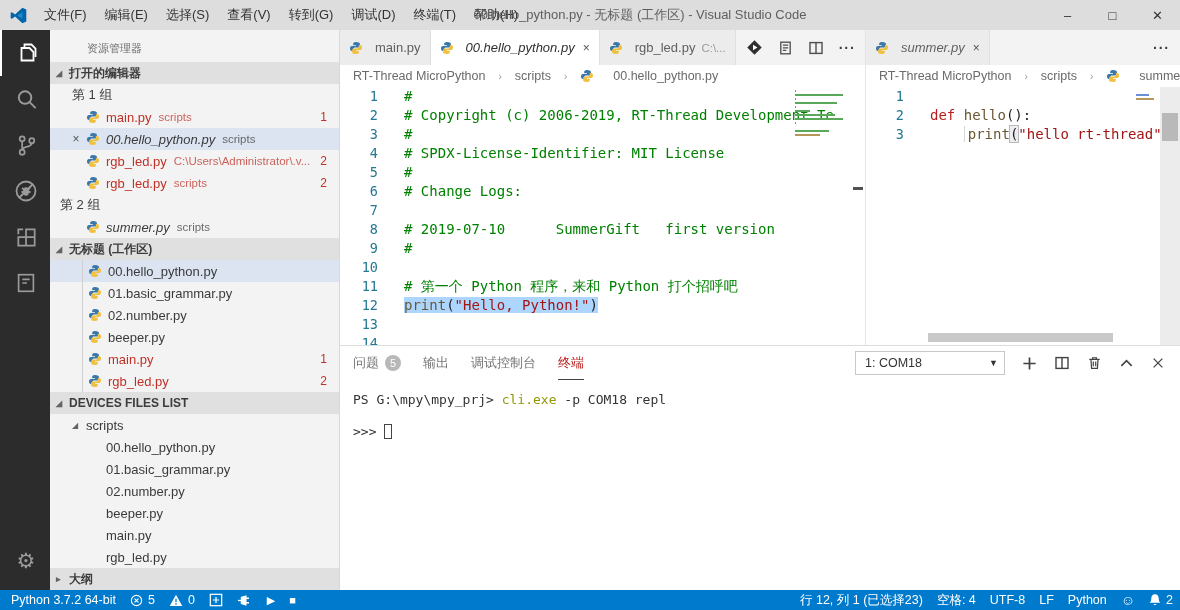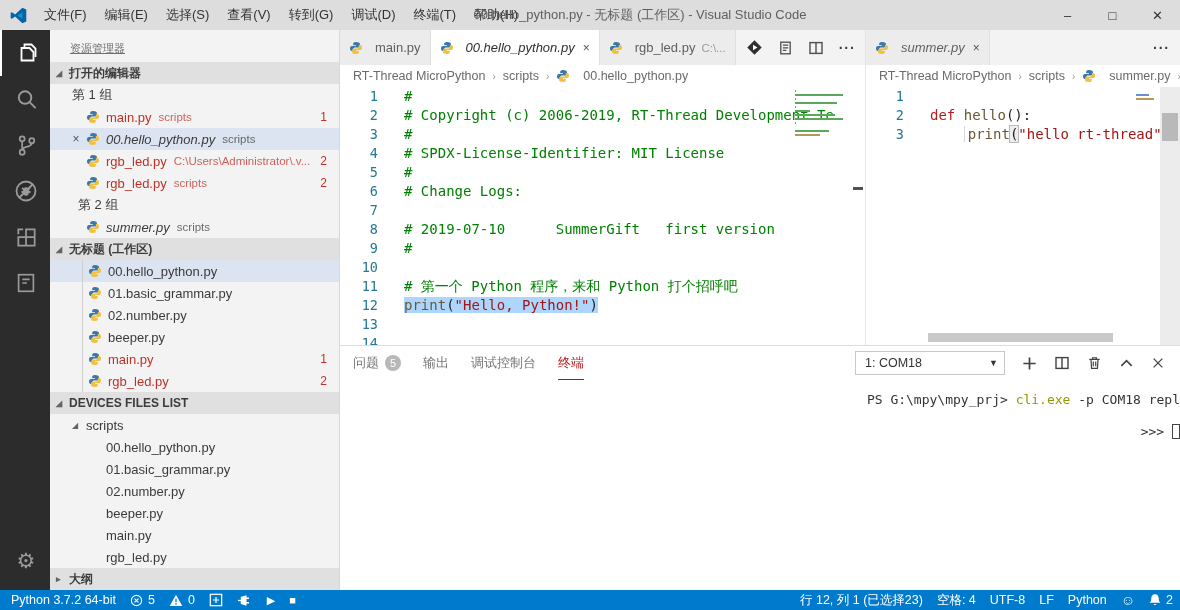--- a/index.html
+++ b/index.html
@@ -19,21 +19,21 @@
 
   
   .activitybar { width:50px; background:#2c2c2c; display:flex; flex-direction:column; }
   .ab-icon { height:46px; display:flex; align-items:center; justify-content:center; color:#9a9a9a; border-left:2px solid transparent; }
   .ab-icon.active { color:#ffffff; border-left:2px solid #ffffff; }
   .ab-bottom { margin-top:auto; margin-bottom:6px; }
   .gear-glyph { font-size:21px; }
 
   
   .sidebar { width:290px; background:#f3f3f3; border-right:1px solid #d8d8d8; display:flex; flex-direction:column; overflow:hidden; }
-  .sb-title { height:33px; padding:11px 0 0 20px; font-size:11px; color:#6f6f6f;text-decoration:underline; }
+  .sb-title { height:33px; padding:11px 0 0 37px; font-size:11px; color:#6f6f6f; }
   .section-header { height:22px; background:#e0e0e0; display:flex; align-items:center; font-size:12px; font-weight:bold; color:#3c3c3c; padding-left:19px; position:relative; flex:none; }
   .twistie { position:absolute; left:6px; font-size:8px; color:#646465; }
   .row { height:22px; display:flex; align-items:center; font-size:13px; color:#3b3b3b; position:relative; flex:none; white-space:nowrap; }
   .row.selected { background:#dbe4f0; }
   .row .name {}
   .row .desc { font-size:11.5px; opacity:.75; margin-left:7px; overflow:hidden; text-overflow:ellipsis; max-width:150px; }
   .row .badge { margin-left:auto; margin-right:12px; font-size:12px; }
   .red { color:#bf3127; }
   .italic { font-style:italic; }
   .lead { width:20px; text-align:center; color:#555; font-size:12px; flex:none; }
@@ -47,21 +47,21 @@
   .group { display:flex; flex-direction:column; position:relative; overflow:hidden; }
   .group.left { width:525px; }
   .group.right { width:315px; border-left:1px solid #e5e5e5; }
   .tabbar { height:35px; background:#f3f3f3; display:flex; align-items:stretch; flex:none; }
   .tab { display:flex; align-items:center; padding:0 9px; background:#ececec; border-right:1px solid #dfdfdf; font-size:13px; color:#616161; gap:6px; white-space:nowrap; }
   .tab.active { background:#ffffff; color:#2f2f2f; }
   .tab .tdesc { font-size:11.5px; color:#9a9a9a; }
   .tab .tclose { font-size:12px; color:#555; margin-left:2px; }
   .tab-actions { margin-left:auto; display:flex; align-items:center; gap:15px; padding:0 10px; color:#3b3b3b; }
   .more-dots { font-weight:bold; font-size:14px; letter-spacing:1px; color:#3b3b3b; }
-  .breadcrumb { height:22px; background:#fff; display:flex; align-items:center; font-size:12.5px; color:#6a6a6a; padding-left:13px; gap:7px; flex:none; white-space:nowrap; overflow:hidden; }
+  .breadcrumb { height:22px; background:#fff; display:flex; align-items:center; font-size:12.5px; color:#6a6a6a; padding-left:13px; gap:13px; flex:none; white-space:nowrap; overflow:hidden; }
   .bc-sep { color:#9a9a9a; font-size:10px; }
   .code { flex:1; background:#fff; position:relative; overflow:hidden; font-family:"DejaVu Sans Mono","Liberation Mono",monospace; font-size:14px; line-height:19px; }
   .codeline { height:19px; display:flex; white-space:pre; }
   .ln { width:38px; text-align:right; color:#237893; flex:none; font-size:13.5px; }
   .lt { padding-left:26px; }
   .tk-comment { color:#008000; }
   .tk-string  { color:#a31515; }
   .tk-keyword { color:#b91c1c; }
   .tk-func    { color:#6a5834; }
   .tk-plain   { color:#1e1e1e; }
@@ -79,21 +79,21 @@
   .panel { flex:1; border-top:1px solid #ddd; background:#fff; display:flex; flex-direction:column; min-height:0; }
   .panel-tabs { height:34px; display:flex; align-items:center; padding-left:13px; gap:22px; flex:none; }
   .panel-tab { font-size:13px; color:#757575; display:flex; align-items:center; gap:6px; height:100%; }
   .panel-tab .pt-label { display:flex; align-items:center; height:100%; }
   .panel-tab.active .pt-label { color:#b91c1c; border-bottom:1px solid #424242; }
   .badge-circle { width:16px; height:16px; border-radius:50%; background:#b8b8b8; color:#fff; font-size:11px; display:flex; align-items:center; justify-content:center; }
   .panel-actions { margin-left:auto; display:flex; align-items:center; gap:17px; padding-right:15px; color:#424242; }
   .select-box { width:150px; height:24px; border:1px solid #c8c8c8; background:#fff; display:flex; align-items:center; padding:0 6px 0 9px; font-size:12.5px; color:#333; }
   .select-arrow { margin-left:auto; font-size:9px; color:#333; }
   .terminal { padding:12px 0 0 13px; font-family:"DejaVu Sans Mono","Liberation Mono",monospace; font-size:13px; line-height:16px; color:#333; flex:1; }
-  .term-line { white-space:pre; margin-bottom:16px;text-align:right; }
+  .term-line { white-space:pre; margin-bottom:16px; }
   .term-cmd { color:#949800; }
   .cursor-box { display:inline-block; width:8px; height:15px; border:1px solid #444; vertical-align:text-bottom; }
 
   
   .statusbar { position:absolute; bottom:0; left:0; right:0; height:20px; background:#007acc; color:#fff; display:flex; align-items:center; font-size:12.5px; z-index:5; }
   .sb-item { padding:0 7px; height:100%; display:flex; align-items:center; gap:5px; white-space:nowrap; }
   .sb-left { display:flex; height:100%; padding-left:4px; }
   .sb-right { margin-left:auto; display:flex; height:100%; }
   .icon { display:inline-flex; align-items:center; justify-content:center; }
 </style>
@@ -236,21 +236,21 @@
             <span class="pyicon icon">
               <svg xmlns="http://www.w3.org/2000/svg" width="14" height="14" viewBox="0 0 14 14">
                 <path fill="#3b77a8" d="M6.9 1C4.6 1 4.2 2 4.2 3v1.3H7v.6H2.9C1.6 4.9 1 5.9 1 7.4s.6 2.5 1.9 2.5h1.3V8.2C4.2 7 5.2 6.4 6.2 6.4h3c1 0 1.7-.8 1.7-1.9V3c0-1-.8-2-4-2z"></path>
                 <path fill="#f0c040" d="M7.1 13c2.3 0 2.7-1 2.7-2V9.7H7v-.6h4.1c1.3 0 1.9-1 1.9-2.5S12.4 4.1 11.1 4.1H9.8v1.7c0 1.2-1 1.8-2 1.8h-3c-1 0-1.7.8-1.7 1.9V11c0 1 .8 2 4 2z"></path>
               </svg>
             </span>
             <span class="name red">rgb_led.py</span>
             <span class="desc red">scripts</span>
             <span class="badge red">2</span>
           </div>
-          <div class="row" style="padding-left: 28px;">第 2 组</div>
+          <div class="row" style="padding-left: 10px;">第 2 组</div>
           <div class="row" style="padding-left: 16px;">
             <span class="lead"></span>
             <span class="pyicon icon">
               <svg xmlns="http://www.w3.org/2000/svg" width="14" height="14" viewBox="0 0 14 14">
                 <path fill="#3b77a8" d="M6.9 1C4.6 1 4.2 2 4.2 3v1.3H7v.6H2.9C1.6 4.9 1 5.9 1 7.4s.6 2.5 1.9 2.5h1.3V8.2C4.2 7 5.2 6.4 6.2 6.4h3c1 0 1.7-.8 1.7-1.9V3c0-1-.8-2-4-2z"></path>
                 <path fill="#f0c040" d="M7.1 13c2.3 0 2.7-1 2.7-2V9.7H7v-.6h4.1c1.3 0 1.9-1 1.9-2.5S12.4 4.1 11.1 4.1H9.8v1.7c0 1.2-1 1.8-2 1.8h-3c-1 0-1.7.8-1.7 1.9V11c0 1 .8 2 4 2z"></path>
               </svg>
             </span>
             <span class="name italic">summer.py</span>
             <span class="desc">scripts</span>

